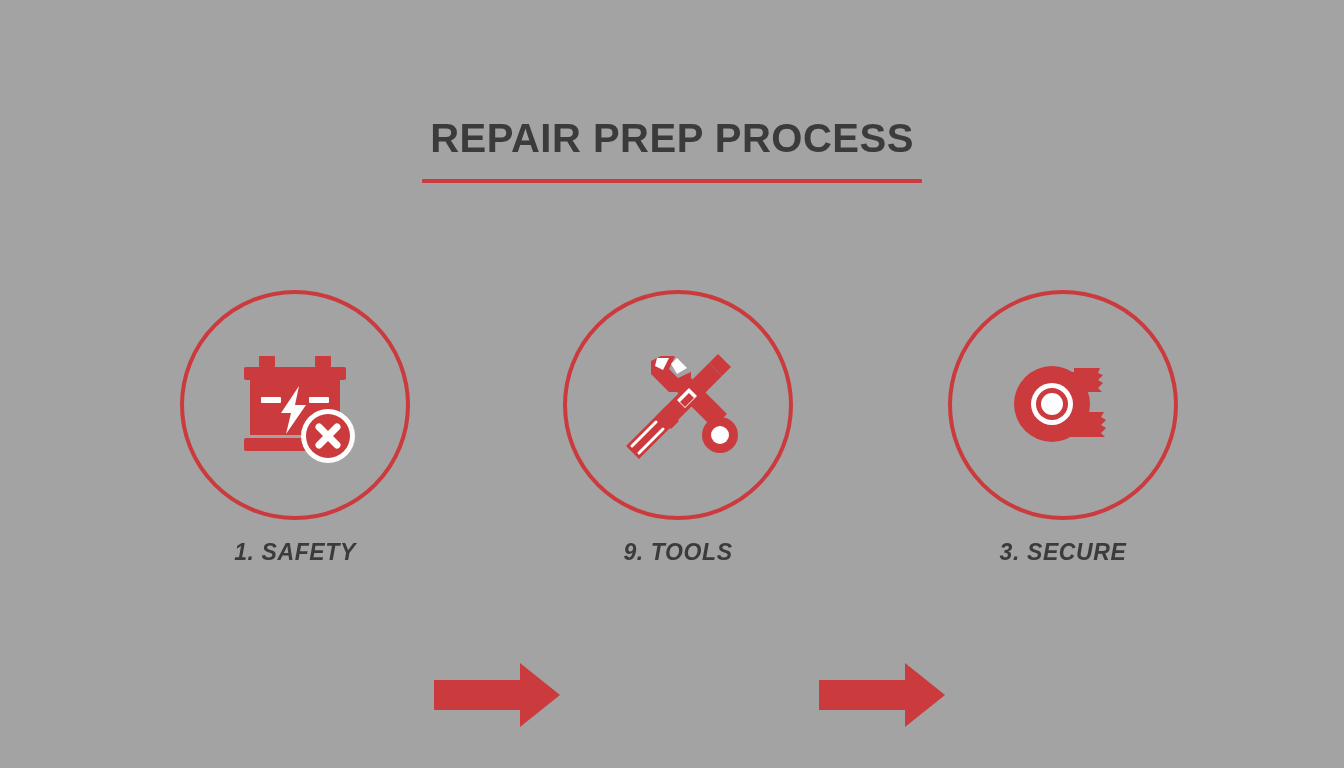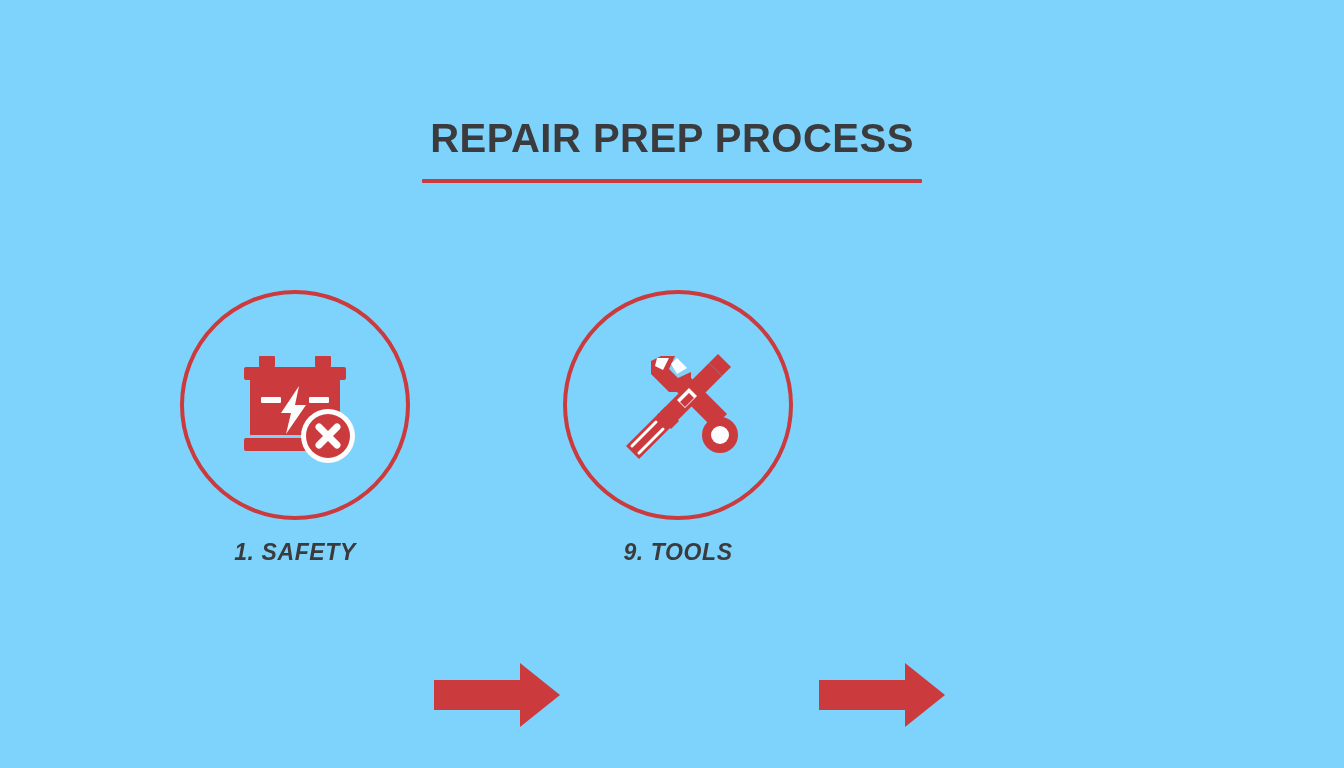--- a/index.html
+++ b/index.html
@@ -11,21 +11,21 @@
     height: 768px;
     background: #fdfdfd;
     font-family: "Liberation Sans", sans-serif;
     overflow: hidden;
     position: relative;
   }
 
   #infographic {
     position: absolute;
     inset: 0;
-    background: #7dd3fc;
+    background: #a3a3a3;
   }
 
   
   .title-block {
     position: absolute;
     left: 0;
     right: 0;
     top: 118px;
     text-align: center;
   }
@@ -194,15 +194,36 @@
           </g>
         </svg>
       </div>
       <div class="step-label">9. TOOLS</div>
     </div>
 
     <svg class="arrow arrow-2" viewBox="0 0 126 68">
       <path d="M0 19 L86 19 L86 2 L126 34 L86 66 L86 49 L0 49 Z" fill="#cb3a3c"></path>
     </svg>
 
+    <div class="step step-3">
+      <div class="step-circle">
+        <svg class="step-icon" viewBox="0 0 126 126">
+          <g fill="#cb3a3c">
+
+            <path d="M74 26 L100 26 L98 31 L103 33 L98 38 L103 41 L98 46 L102 50 L74 50 Z"></path>
+
+            <rect x="60" y="30" width="22" height="26"></rect>
+
+            <path d="M58 70 L104 70 L101 75 L106 78 L101 83 L106 86 L101 91 L105 95 L58 95 Z"></path>
+
+            <circle cx="52" cy="62" r="38"></circle>
+          </g>
+
+          <circle cx="52" cy="62" r="21" fill="#fdfdfd"></circle>
+          <circle cx="52" cy="62" r="16" fill="#cb3a3c"></circle>
+          <circle cx="52" cy="62" r="11" fill="#fdfdfd"></circle>
+        </svg>
+      </div>
+      <div class="step-label">3. SECURE</div>
+    </div>
 
   </div>
 </div>
 
 </body></html>

